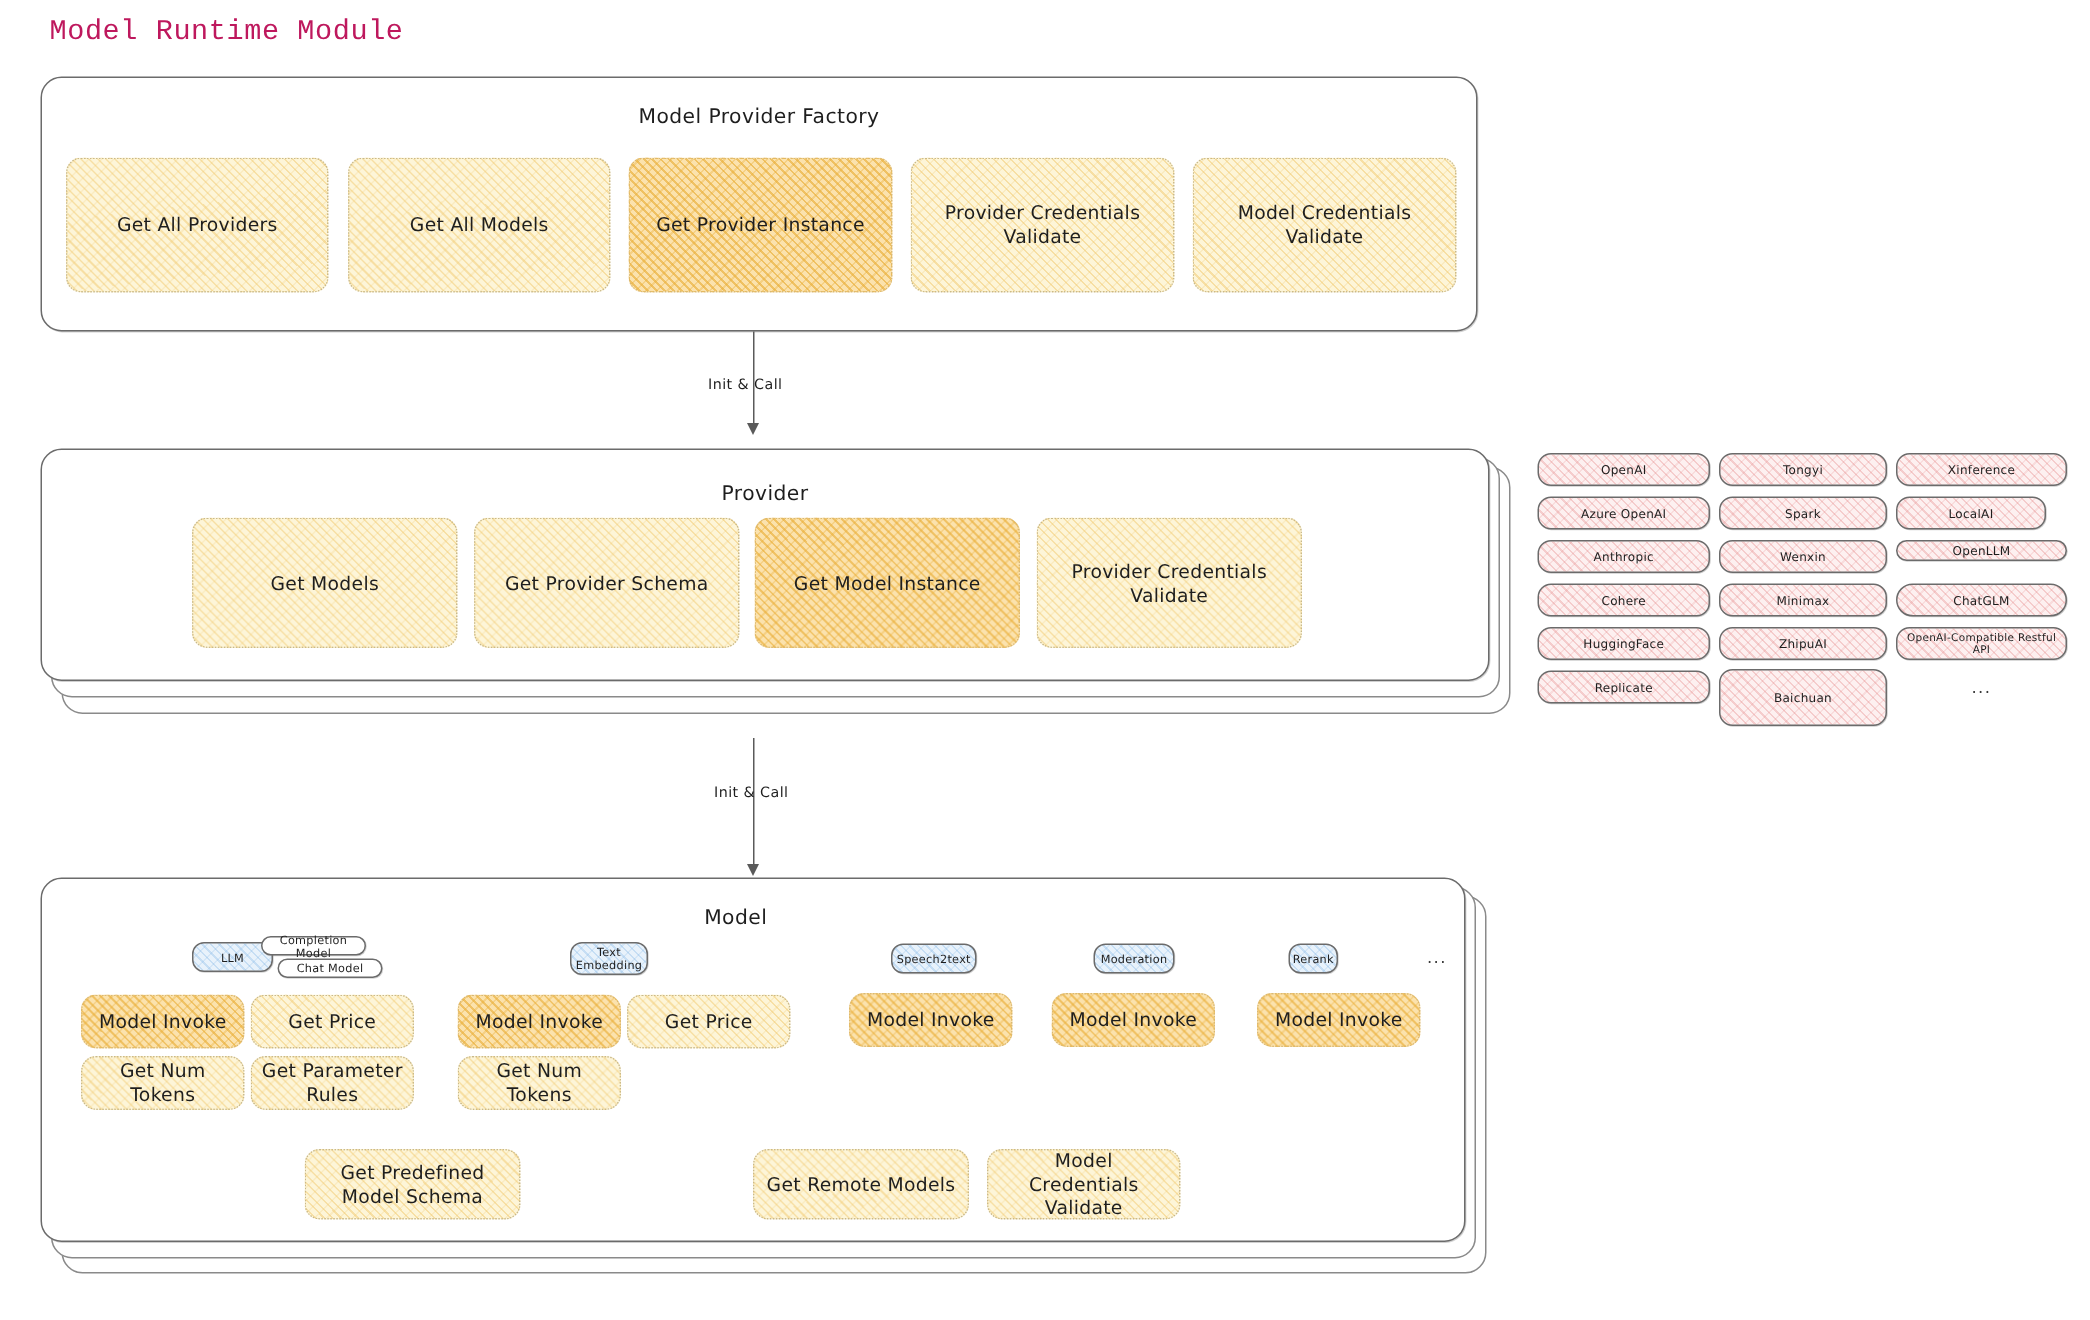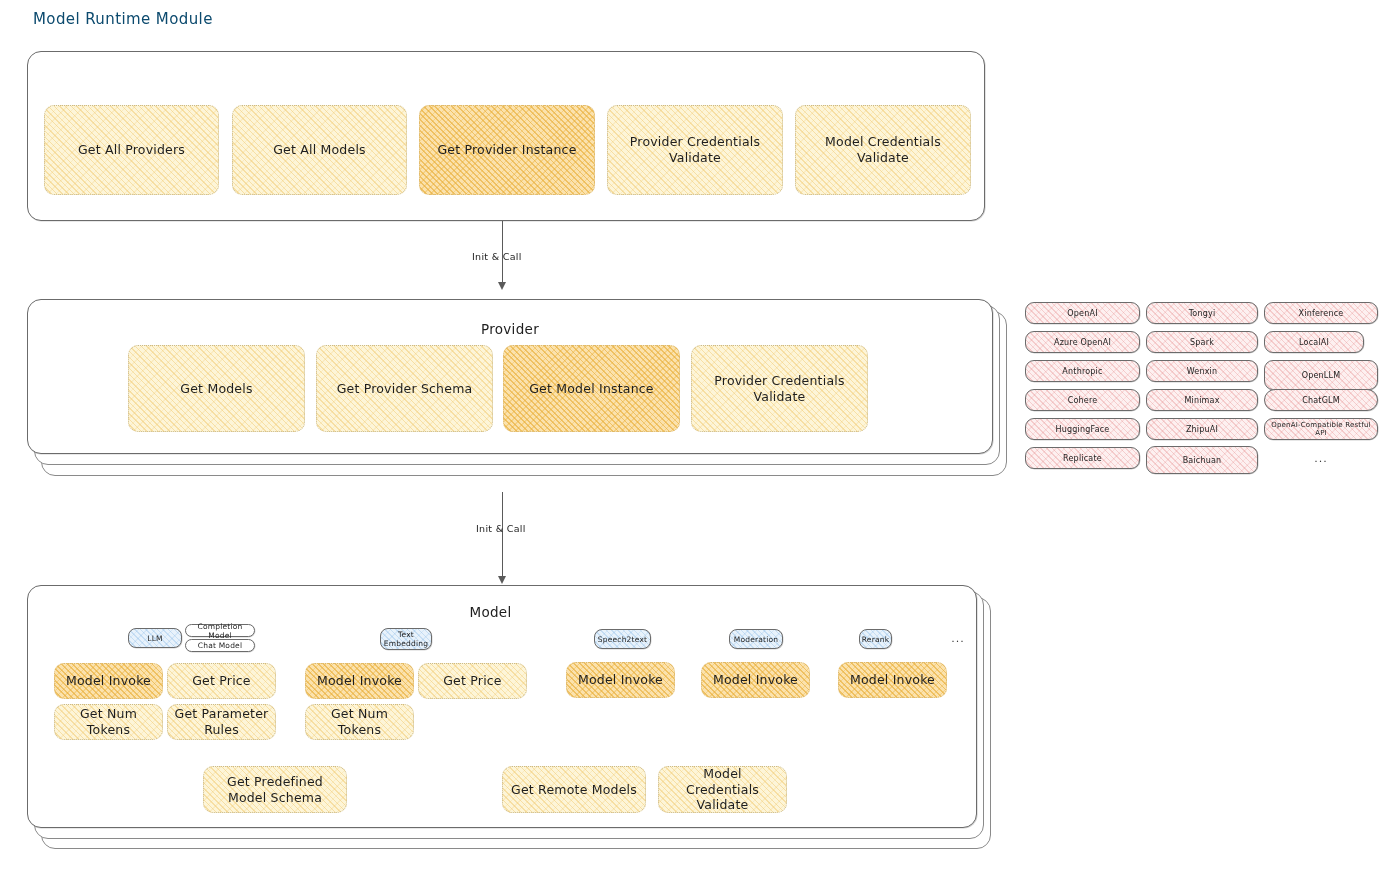--- a/index.html
+++ b/index.html
@@ -10,21 +10,21 @@
     color:#1e1e1e;
     overflow:hidden;
     position:relative;
   }
   .canvas{position:absolute;left:0;top:0;width:1393px;height:880px;}
   .abs{position:absolute;box-sizing:border-box;}
 
   
   #page-title{
     left:33px;top:10px;
-    font-size:15px;letter-spacing:.4px;color:#0c4a6e;
+    font-size:19px;letter-spacing:.4px;color:#be185d;font-family:Liberation Mono, monospace;
   }
 
   
   .container{
     border:1.1px solid #6b6b6b;
     border-radius:14px;
     background:#ffffff;
     box-shadow:0.6px 0.6px 0 rgba(120,120,120,.35);
   }
   .stack-layer{
@@ -133,20 +133,21 @@
   }
 </style>
 </head>
 <body>
 
 <div class="canvas">
 
   <div class="abs" id="page-title">Model Runtime Module</div>
 
   <div class="abs container" style="left:27px;top:51px;width:958px;height:170px;"></div>
+  <div class="abs container-title" style="left:27px;top:70px;width:958px;">Model Provider Factory</div>
 
   <div class="abs node fill-light" style="left:44px;top:105px;width:175px;height:90px;">Get All Providers</div>
   <div class="abs node fill-light" style="left:232px;top:105px;width:175px;height:90px;">Get All Models</div>
   <div class="abs node fill-dark" style="left:419px;top:105px;width:176px;height:90px;">Get Provider Instance</div>
   <div class="abs node fill-light" style="left:607px;top:105px;width:176px;height:90px;">Provider Credentials Validate</div>
   <div class="abs node fill-light" style="left:795px;top:105px;width:176px;height:90px;">Model Credentials Validate</div>
 
   <div class="arrow-line" style="left:502px;top:221px;height:63px;"></div>
   <div class="arrow-head" style="left:498px;top:282px;"></div>
   <div class="arrow-label" style="left:472px;top:251px;">Init &amp; Call</div>
@@ -166,40 +167,40 @@
   <div class="abs pill fill-rose" style="left:1025px;top:360px;width:115px;height:22px;">Anthropic</div>
   <div class="abs pill fill-rose" style="left:1025px;top:389px;width:115px;height:22px;">Cohere</div>
   <div class="abs pill fill-rose" style="left:1025px;top:418px;width:115px;height:22px;">HuggingFace</div>
   <div class="abs pill fill-rose" style="left:1025px;top:447px;width:115px;height:22px;">Replicate</div>
 
   <div class="abs pill fill-rose" style="left:1146px;top:302px;width:112px;height:22px;">Tongyi</div>
   <div class="abs pill fill-rose" style="left:1146px;top:331px;width:112px;height:22px;">Spark</div>
   <div class="abs pill fill-rose" style="left:1146px;top:360px;width:112px;height:22px;">Wenxin</div>
   <div class="abs pill fill-rose" style="left:1146px;top:389px;width:112px;height:22px;">Minimax</div>
   <div class="abs pill fill-rose" style="left:1146px;top:418px;width:112px;height:22px;">ZhipuAI</div>
-  <div class="abs pill fill-rose" style="left:1146px;top:446px;width:112px;height:28px;">Baichuan</div>
+  <div class="abs pill fill-rose" style="left:1146px;top:446px;width:112px;height:38px;">Baichuan</div>
 
   <div class="abs pill fill-rose" style="left:1264px;top:302px;width:114px;height:22px;">Xinference</div>
   <div class="abs pill fill-rose" style="left:1264px;top:331px;width:100px;height:22px;">LocalAI</div>
-  <div class="abs pill fill-rose" style="left:1264px;top:360px;width:114px;height:30px;">OpenLLM</div>
+  <div class="abs pill fill-rose" style="left:1264px;top:360px;width:114px;height:14px;">OpenLLM</div>
   <div class="abs pill fill-rose" style="left:1264px;top:389px;width:114px;height:22px;border-radius:11px;">ChatGLM</div>
   <div class="abs pill fill-rose" style="left:1264px;top:418px;width:114px;height:22px;font-size:7px;">OpenAI-Compatible Restful API</div>
   <div class="ellipsis" style="left:1264px;top:452px;width:114px;">...</div>
 
   <div class="arrow-line" style="left:502px;top:492px;height:87px;"></div>
   <div class="arrow-head" style="left:498px;top:576px;"></div>
   <div class="arrow-label" style="left:476px;top:523px;">Init &amp; Call</div>
 
   <div class="abs stack-layer" style="left:41px;top:597px;width:950px;height:252px;"></div>
   <div class="abs stack-layer" style="left:34px;top:591px;width:950px;height:248px;"></div>
   <div class="abs container" style="left:27px;top:585px;width:950px;height:243px;"></div>
   <div class="abs container-title" style="left:27px;top:604px;width:927px;">Model</div>
 
   <div class="abs tag fill-blue" style="left:128px;top:628px;width:54px;height:20px;">LLM</div>
-  <div class="abs tag white" style="left:185px;top:624px;width:70px;height:13px;">Completion Model</div>
+  <div class="abs tag white" style="left:174px;top:624px;width:70px;height:13px;">Completion Model</div>
   <div class="abs tag white" style="left:185px;top:639px;width:70px;height:13px;">Chat Model</div>
 
   <div class="abs node fill-dark" style="left:54px;top:663px;width:109px;height:36px;">Model Invoke</div>
   <div class="abs node fill-light" style="left:167px;top:663px;width:109px;height:36px;">Get Price</div>
   <div class="abs node fill-light" style="left:54px;top:704px;width:109px;height:36px;">Get Num Tokens</div>
   <div class="abs node fill-light" style="left:167px;top:704px;width:109px;height:36px;">Get Parameter Rules</div>
 
   <div class="abs tag fill-blue" style="left:380px;top:628px;width:52px;height:22px;">Text Embedding</div>
 
   <div class="abs node fill-dark" style="left:305px;top:663px;width:109px;height:36px;">Model Invoke</div>

